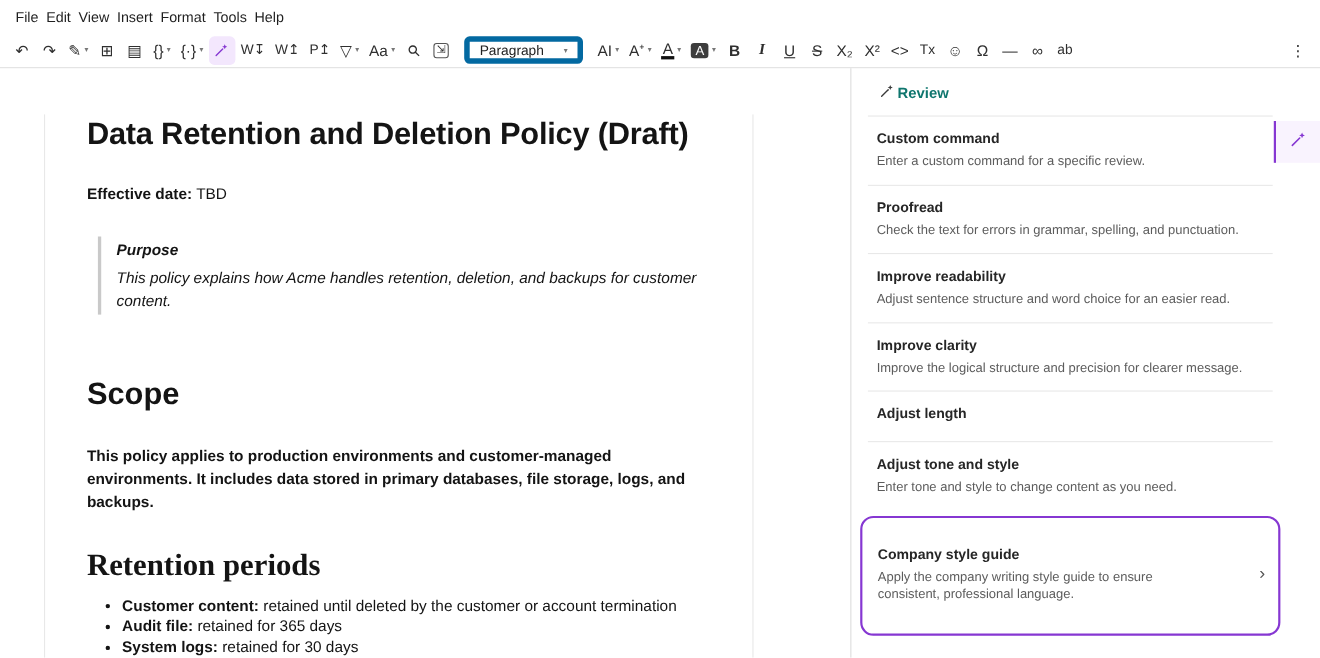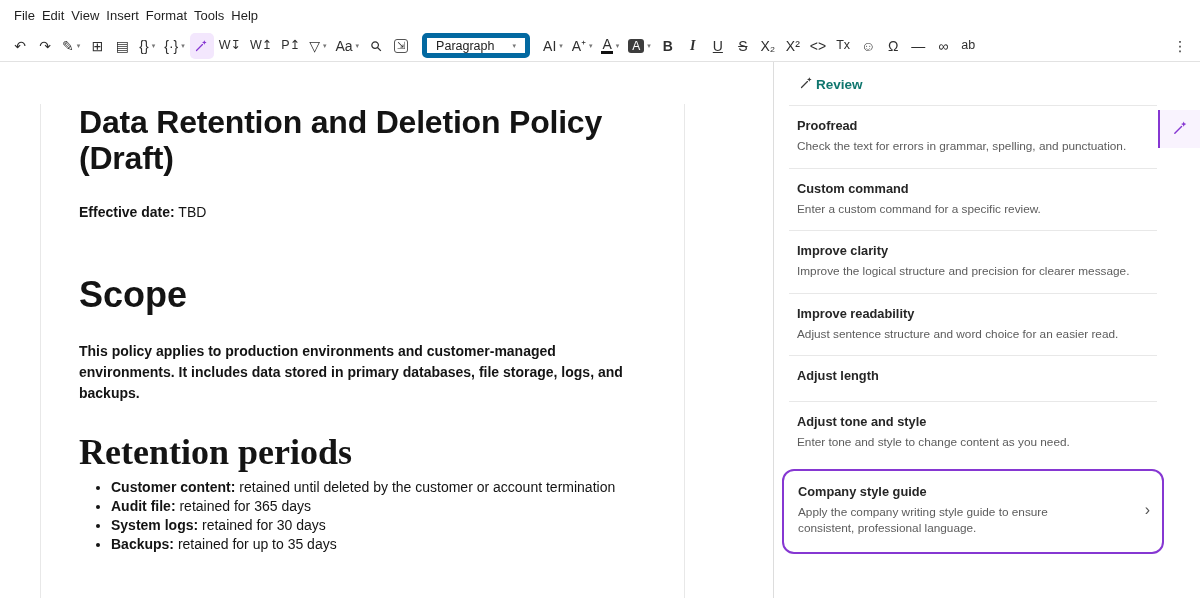--- a/index.html
+++ b/index.html
@@ -34,42 +34,42 @@
   .boxed{border:1.5px solid #555;border-radius:3px;font-size:10px;padding:1px 2px;line-height:1;}
   .select{display:flex;align-items:center;justify-content:space-between;width:108px;height:25px;
           border:5px solid #0369a1;border-radius:5px;padding:0 9px;margin:0 8px;font-size:12.5px;cursor:pointer;color:#222;}
   .select .chev{font-size:7px;color:#777;}
   .spacer{flex:1;}
   
   .main{display:flex;height:536px;position:relative;}
   .editor{width:773px;overflow:hidden;}
   .page{margin-left:40px;width:645px;height:100%;border-left:1px solid #e8e8e8;border-right:1px solid #e8e8e8;
         padding:0 38px;font-size:14px;line-height:21px;color:#141414;}
-  .page h1{font-size:32px;line-height:36px;font-weight:700;margin:42px 0 0;letter-spacing:-0.2px;}
-  .page h2{font-size:36px;line-height:36px;font-weight:700;margin:0;}
+  .page h1{font-size:28px;line-height:36px;font-weight:700;margin:42px 0 0;letter-spacing:-0.2px;}
+  .page h2{font-size:28px;line-height:36px;font-weight:700;margin:0;}
   .h2-scope{margin-top:54px !important;}
   .h2-ret{margin-top:30px !important;font-family:Liberation Serif, serif;}
   .eff{margin:26px 0 0;}
   blockquote{margin:28px 0 0 10px;padding:2px 0 2px 14px;border-left:3px solid #c9c9c9;}
   blockquote p{margin:0;font-style:italic;font-family:"Liberation Sans",sans-serif;}
   .qt{font-weight:700;}
   .qb{margin-top:4px !important;}
   .body-p{margin:28px 0 0;font-weight:bold;}
   .page ul{margin:8px 0 0;padding-left:32px;}
   .page li{line-height:19px;margin:0;}
   
   .right{flex:1;border-left:1px solid #ddd;position:relative;padding-left:15px;}
   .panel{width:368px;}
   .panel-header{display:flex;align-items:center;gap:2px;padding:13px 8px 12px 10px;border-bottom:1px solid var(--divider);
                 font-size:13.5px;font-weight:700;color:#0f766e;}
   .item{padding:12px 10px 13px 8px;border-bottom:1px solid var(--divider);cursor:pointer;}
   .item .t{font-weight:700;font-size:12.8px;color:#262626;margin-bottom:5px;}
   .item .d{font-size:11.8px;color:#5c5c5c;line-height:1.4;}
   .item.no-border{border-bottom:none;}
-  .sel{border:2px solid var(--accent);border-radius:12px;margin:5px -7px 0;padding:4px 4px;}
+  .sel{border:2px solid var(--accent);border-radius:12px;margin:5px -7px 0;padding:16px 4px;}
   .sel .item{border-bottom:none;display:flex;align-items:center;gap:6px;padding:9px 8px 11px 10px;}
   .sel .item .txt{flex:1;}
   .sel .item .d{width:300px;}
   .chev-right{color:#555;font-size:16px;line-height:1;}
   .side-tab{position:absolute;top:48px;right:0;width:42px;height:38px;display:flex;align-items:center;justify-content:center;
             background:#f9f3fe;border-left:2px solid var(--accent);color:var(--accent);cursor:pointer;}
   .wand-dark{color:#3a3a3a;}
 </style>
 </head>
 <body>
@@ -178,20 +178,24 @@
 </div>
 
 <div class="main">
 
   <div class="editor">
     <div class="page">
       <h1>Data Retention and Deletion Policy (Draft)</h1>
 
       <p class="eff"><strong>Effective date:</strong><span> TBD</span></p>
 
+      <blockquote>
+        <p class="qt">Purpose</p>
+        <p class="qb">This policy explains how Acme handles retention, deletion, and backups for customer content.</p>
+      </blockquote>
 
       <h2 class="h2-scope">Scope</h2>
       <p class="body-p">This policy applies to production environments and customer-managed environments. It includes data stored in primary databases, file storage, logs, and backups.</p>
 
       <h2 class="h2-ret body-p">Retention periods</h2>
       <ul>
         <li><strong>Customer content:</strong><span> retained until deleted by the customer or account termination</span></li>
         <li><strong>Audit file:</strong><span> retained for 365 days</span></li>
         <li><strong>System logs:</strong><span> retained for 30 days</span></li>
         <li><strong>Backups:</strong><span> retained for up to 35 days</span></li>
@@ -206,37 +210,37 @@
         <span class="wand-dark">
           <svg width="15" height="15" viewBox="0 0 24 24" fill="none" stroke="currentColor" stroke-width="2" stroke-linecap="round">
             <path d="M4 20 L13.5 10.5"></path>
             <path d="M16.5 3.5 l1.1 2.6 2.6 1.1 -2.6 1.1 -1.1 2.6 -1.1 -2.6 -2.6 -1.1 2.6 -1.1 z" fill="currentColor" stroke="none"></path>
           </svg>
         </span>
         <span>Review</span>
       </div>
 
       <div class="item">
+        <div class="t">Custom command</div>
+        <div class="d">Enter a custom command for a specific review.</div>
+      </div>
+
+      <div class="item">
         <div class="t">Proofread</div>
         <div class="d">Check the text for errors in grammar, spelling, and punctuation.</div>
       </div>
 
       <div class="item">
-        <div class="t">Custom command</div>
-        <div class="d">Enter a custom command for a specific review.</div>
+        <div class="t">Improve readability</div>
+        <div class="d">Adjust sentence structure and word choice for an easier read.</div>
       </div>
 
       <div class="item">
         <div class="t">Improve clarity</div>
         <div class="d">Improve the logical structure and precision for clearer message.</div>
-      </div>
-
-      <div class="item">
-        <div class="t">Improve readability</div>
-        <div class="d">Adjust sentence structure and word choice for an easier read.</div>
       </div>
 
       <div class="item">
         <div class="t">Adjust length</div>
       </div>
 
       <div class="item no-border">
         <div class="t">Adjust tone and style</div>
         <div class="d">Enter tone and style to change content as you need.</div>
       </div>

